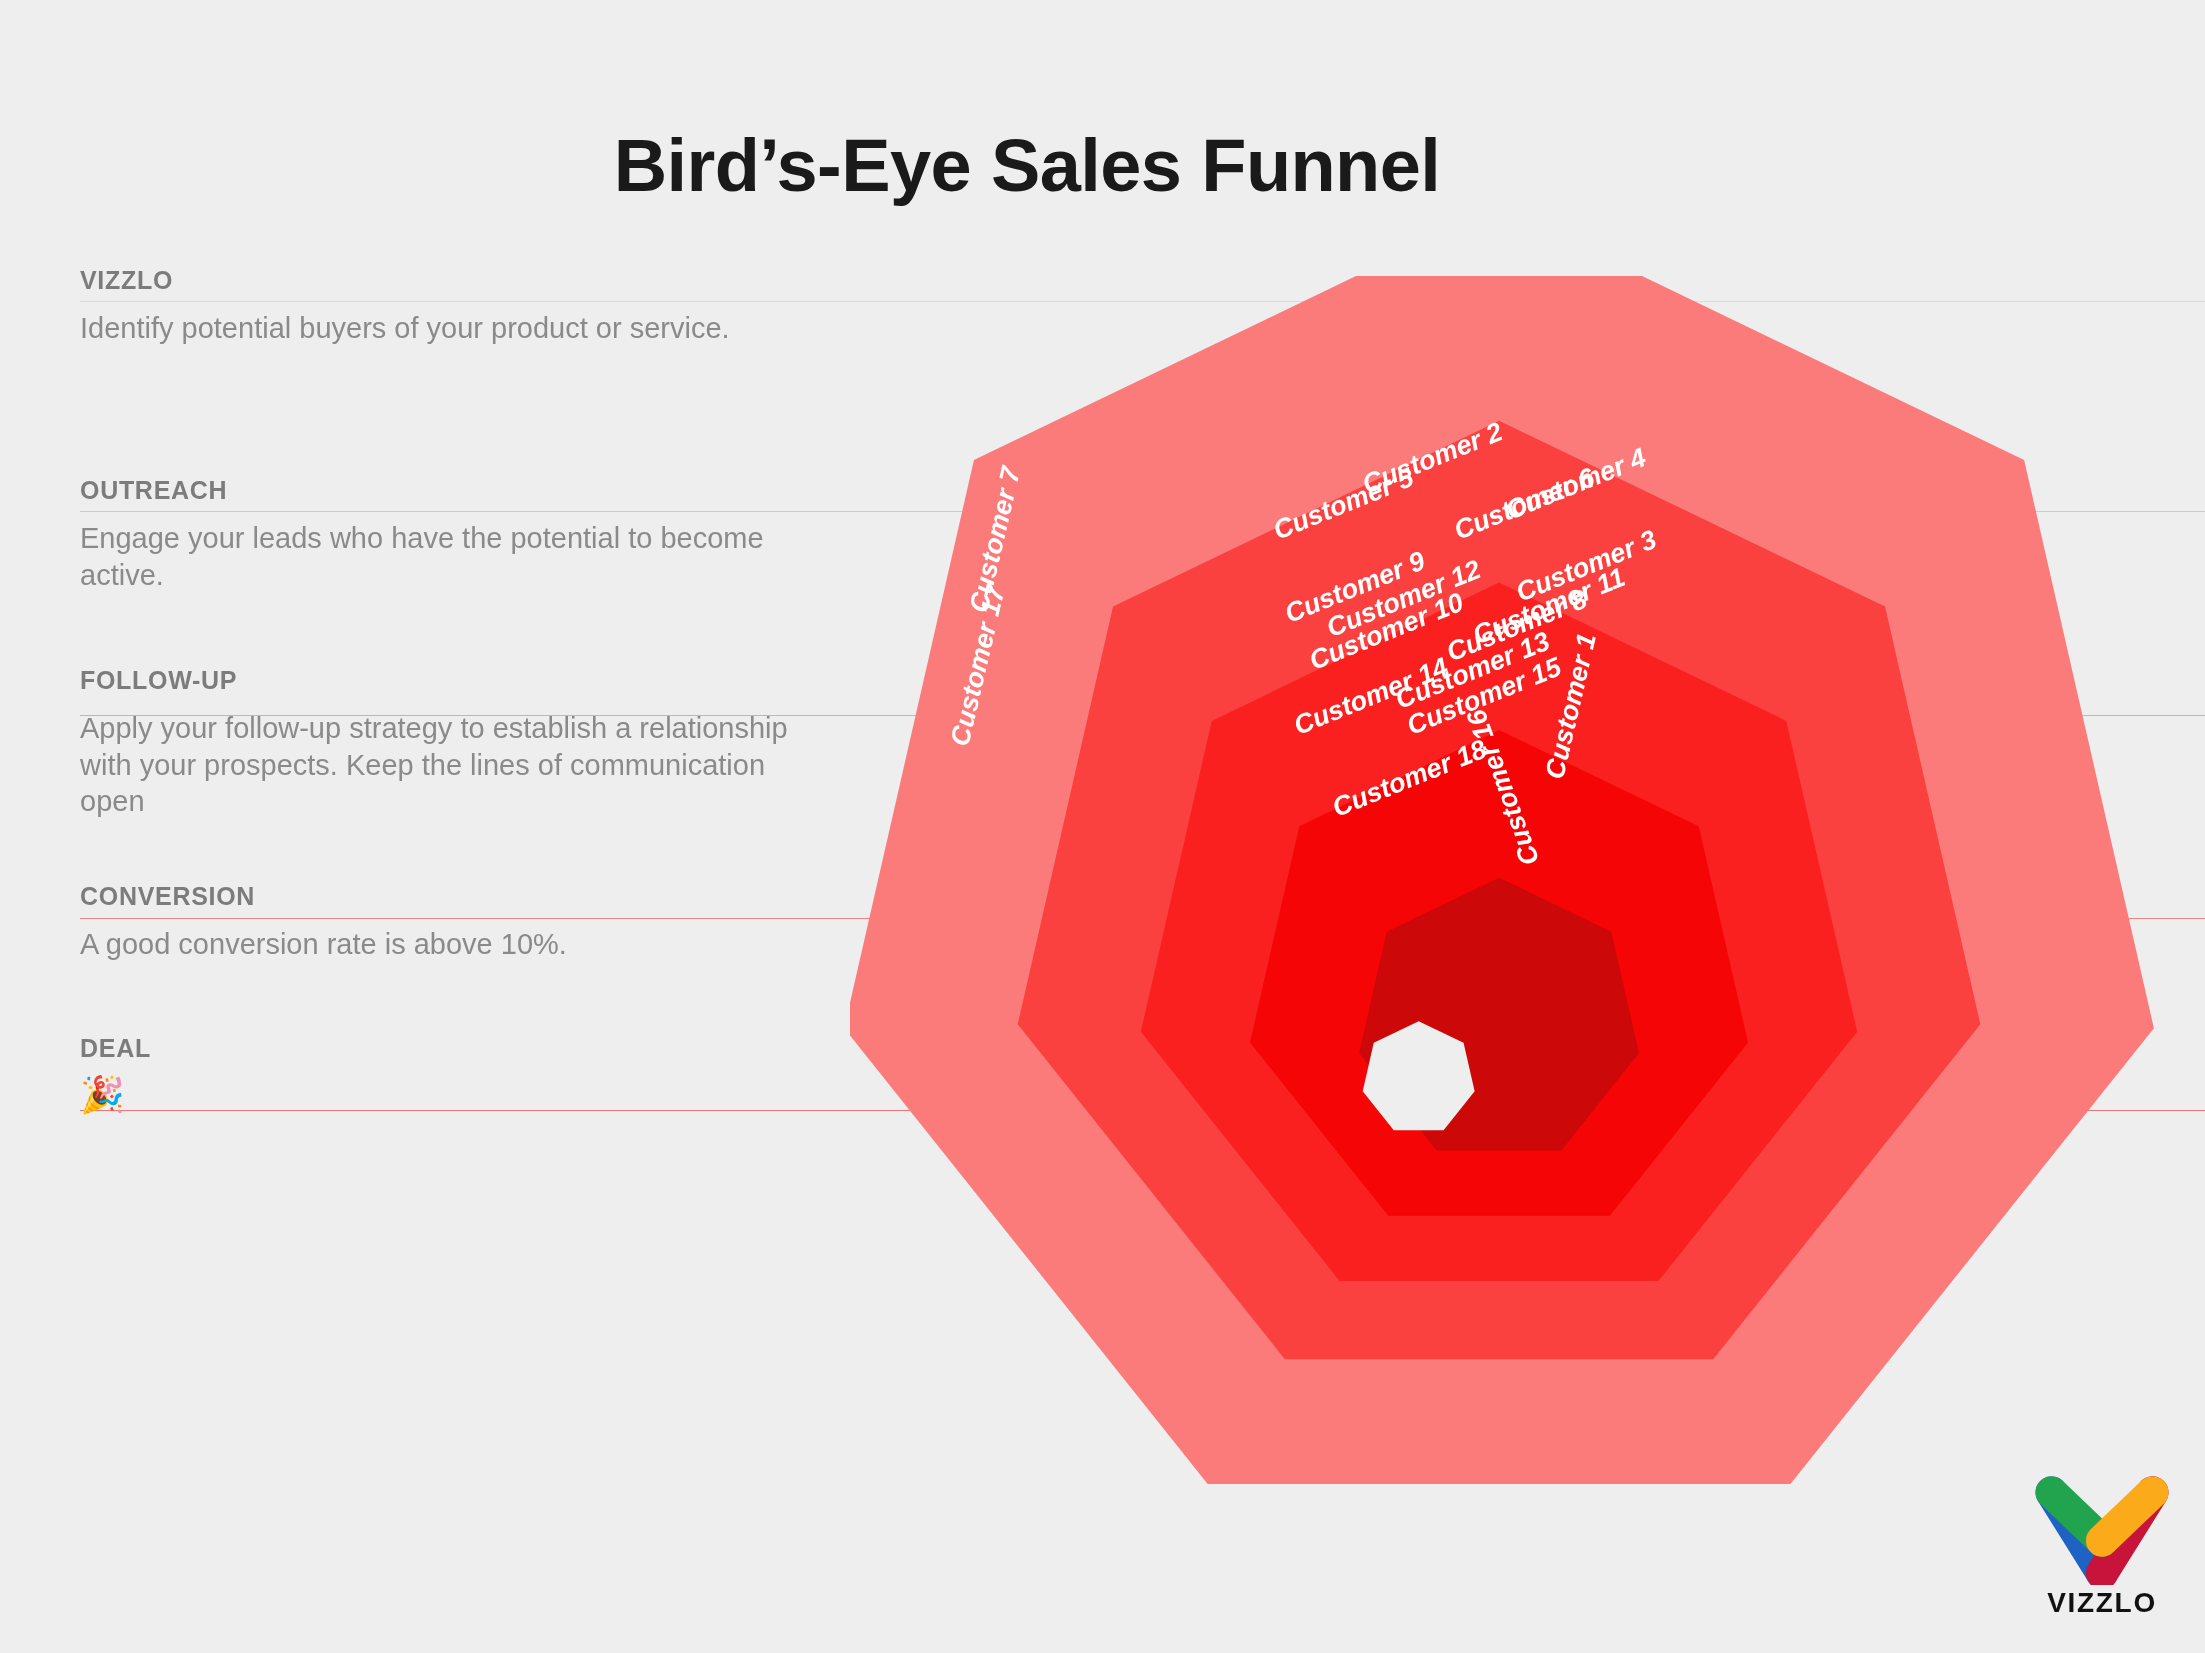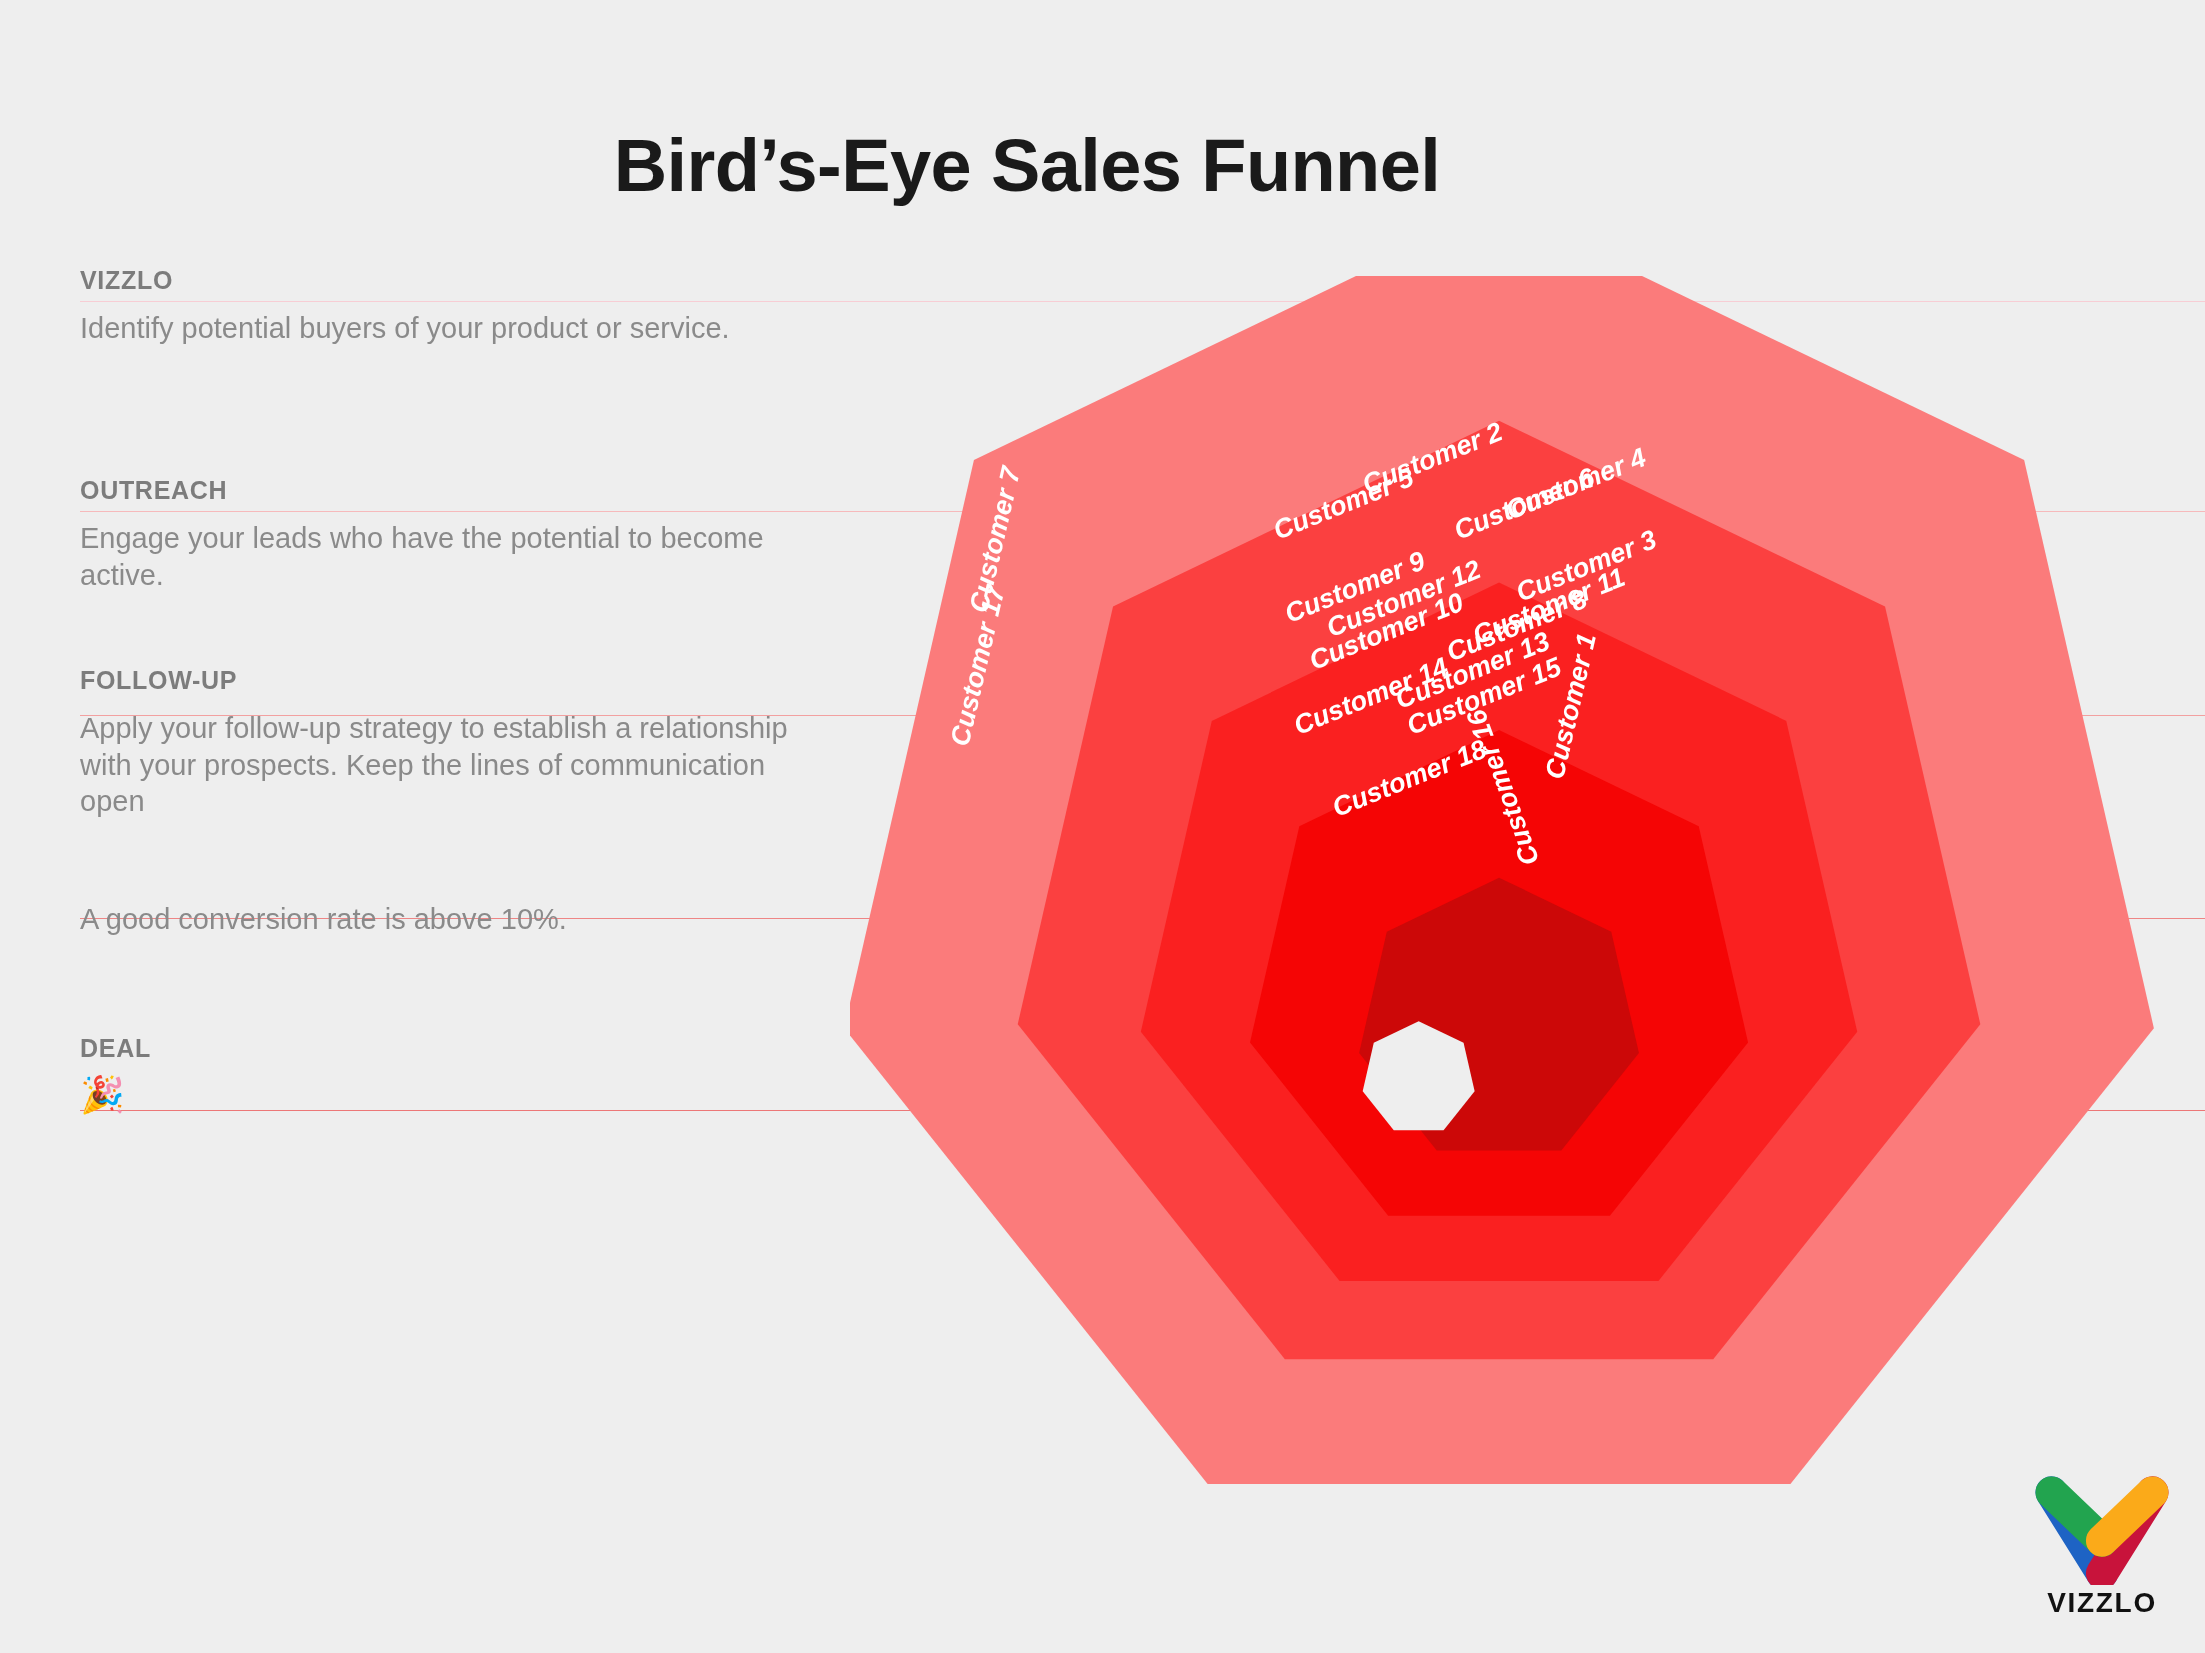--- a/index.html
+++ b/index.html
@@ -118,20 +118,21 @@
     <div class="stage-label">OUTREACH</div>
     <div class="stage-desc">Engage your leads who have the potential to become active.</div>
   </div>
 
   <div class="stage-block" style="top:668px;">
     <div class="stage-label">FOLLOW-UP</div>
     <div class="stage-desc" style="width:752px;">Apply your follow-up strategy to establish a relationship with your prospects. Keep the lines of communication open</div>
   </div>
 
   <div class="stage-block" style="top:884px;">
+    <div class="stage-label">CONVERSION</div>
     <div class="stage-desc">A good conversion rate is above 10%.</div>
   </div>
 
   <div class="stage-block" style="top:1036px;">
     <div class="stage-label">DEAL</div>
     <div class="stage-emoji">🎉</div>
   </div>
 
   <div id="funnel-wrap">
     <svg id="funnel-svg" viewBox="0 0 2340 2160" xmlns="http://www.w3.org/2000/svg">

